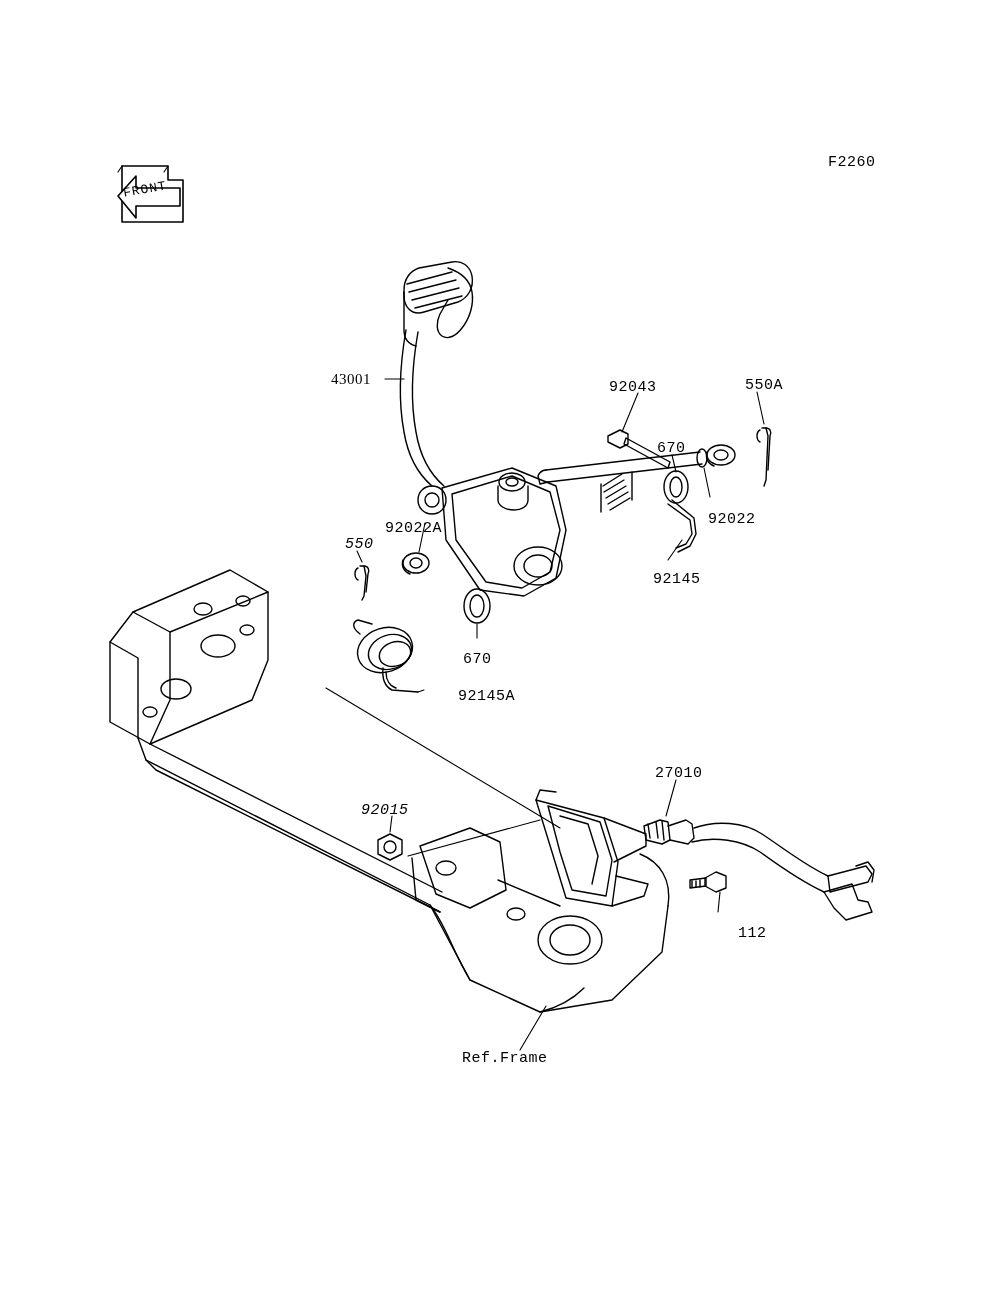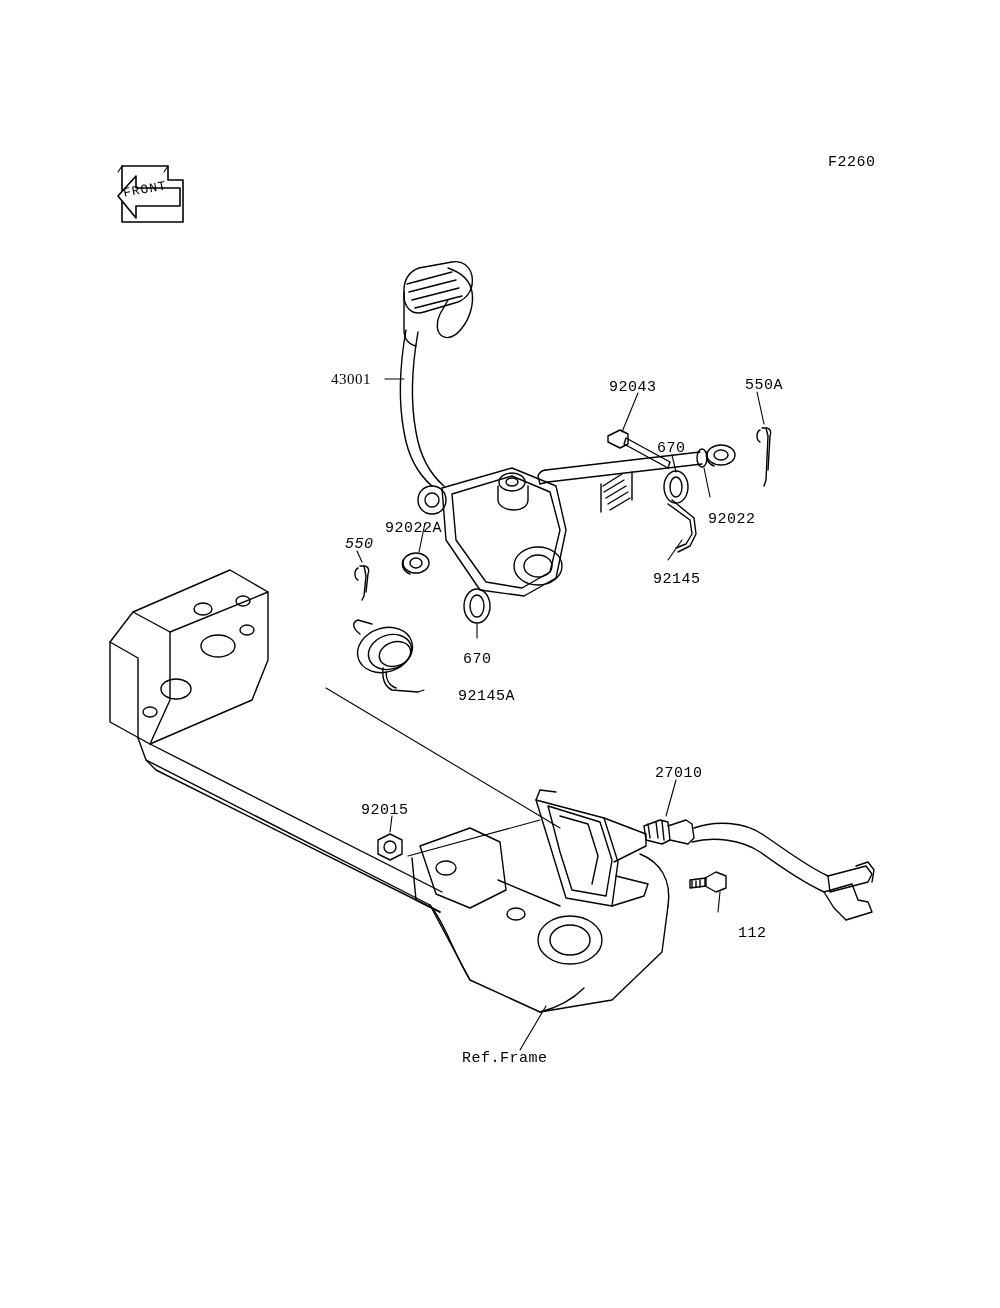--- a/index.html
+++ b/index.html
@@ -235,18 +235,18 @@
   <div class="lbl" style="left:609px; top:379px;">92043</div>
   <div class="lbl" style="left:745px; top:377px;">550A</div>
   <div class="lbl" style="left:657px; top:440px;">670</div>
   <div class="lbl" style="left:708px; top:511px;text-align:center;">92022</div>
   <div class="lbl" style="left:385px; top:520px;">92022A</div>
   <div class="lbl" style="left:345px; top:536px;font-style:italic;">550</div>
   <div class="lbl" style="left:653px; top:571px;">92145</div>
   <div class="lbl" style="left:463px; top:651px;">670</div>
   <div class="lbl" style="left:424px; top:688px;margin-left:34px;">92145A</div>
   <div class="lbl" style="left:655px; top:765px;">27010</div>
-  <div class="lbl" style="left:361px; top:802px;">92015</div>
+  <div class="lbl" style="left:361px; top:802px;font-style:italic;">92015</div>
   <div class="lbl" style="left:705px; top:925px;margin-left:33px;">112</div>
 
   <div class="lbl" style="left:462px; top:1050px;">Ref.Frame</div>
 
 </div>
 
 </body></html>

